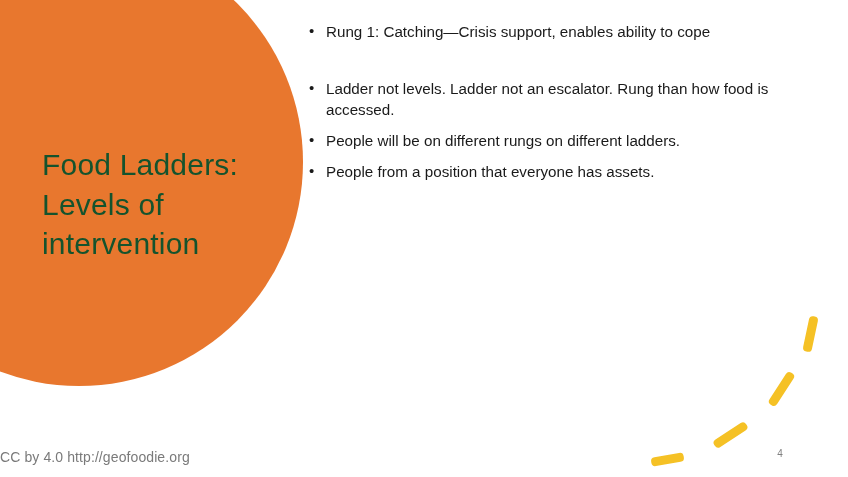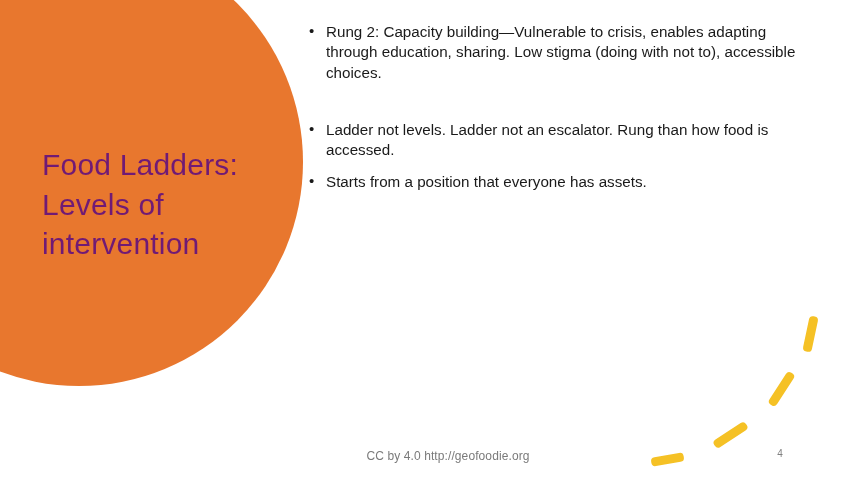--- a/index.html
+++ b/index.html
@@ -36,21 +36,21 @@
     top: 0;
     width: 160px;
     height: 140px;
     background: #E8772E;
   }
   .title {
     position: absolute;
     left: 42px;
     top: 145px;
     width: 230px;
-    color: #701a75;
+    color: #14532d;
     font-size: 30px;
     line-height: 1.32;
     font-weight: normal;
     letter-spacing: 0.2px;
   }
   .body-col {
     position: absolute;
     left: 306px;
     top: 22px;
     width: 500px;
@@ -77,25 +77,23 @@
     color: #1a1a1a;
   }
   .group-gap {
     height: 26px;
   }
   .footer-credit {
     position: absolute;
     left: 0;
     right: 0;
     top: 449px;
-    text-align: center;
-    font-size: 12px;
+    font-size: 14px;
     color: #7a7a7a;
     letter-spacing: 0.1px;
-    margin-left: 48px;
   }
   .page-number {
     position: absolute;
     left: 770px;
     top: 448px;
     width: 20px;
     text-align: center;
     font-size: 10px;
     color: #808080;
   }
@@ -139,26 +137,27 @@
 
 <div class="slide">
 
   <div class="orange-shape-top"></div>
   <div class="orange-shape"></div>
 
   <div class="title">Food Ladders: Levels of intervention</div>
 
   <div class="body-col">
     <ul class="bullets">
-      <li>Rung 2: Capacity building—Vulnerable to crisis, enables adapting through education, sharing.  Low stigma (doing with not to), accessible choices.</li>
+      <li>Rung 1: Catching—Crisis support, enables ability to cope</li>
     </ul>
     <div class="group-gap"></div>
     <ul class="bullets">
       <li>Ladder not levels.  Ladder not an escalator.  Rung than how food is accessed.</li>
-      <li>Starts from a position that everyone has assets.</li>
+      <li>People will be on different rungs on different ladders.</li>
+      <li>People from a position that everyone has assets.</li>
     </ul>
   </div>
 
   <div class="dash dash-1"></div>
   <div class="dash dash-2"></div>
   <div class="dash dash-3"></div>
   <div class="dash dash-4"></div>
 
   <div class="footer-credit">CC by 4.0 http://geofoodie.org</div>
   <div class="page-number">4</div>

